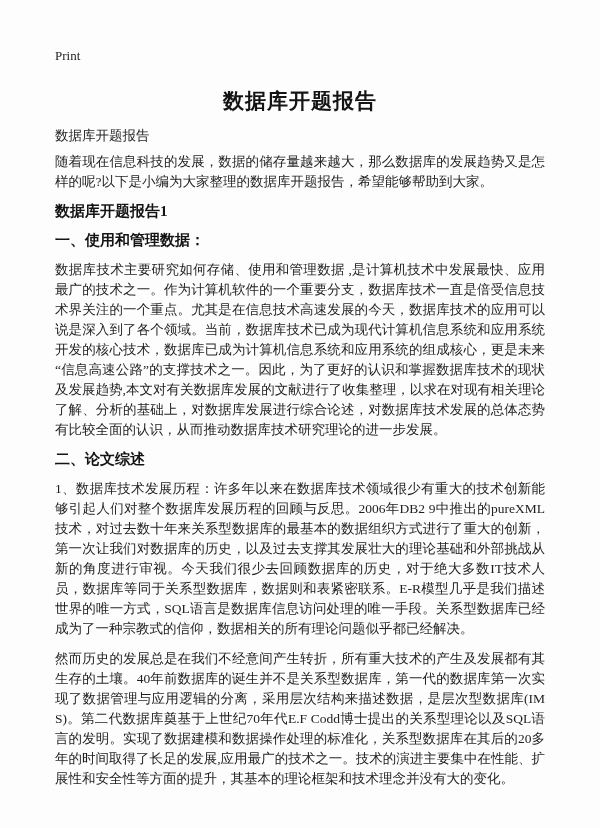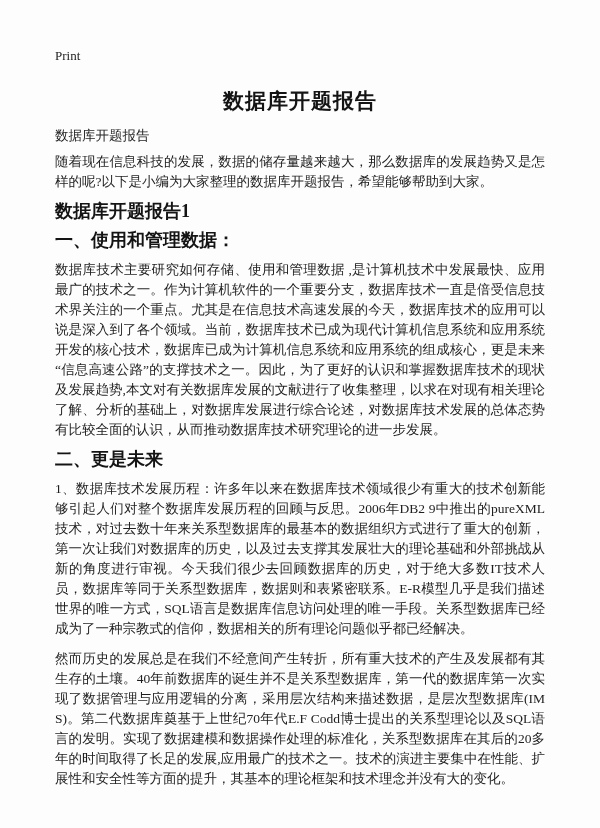--- a/index.html
+++ b/index.html
@@ -43,21 +43,21 @@
   }
   .para {
     font-size: 13.5px;
     line-height: 20px;
     margin: 0 0 10px 0;
     text-align: justify;
     text-justify: inter-ideograph;
     word-break: break-all;
   }
   .heading {
-    font-size: 18px;
+    font-size: 15px;
     line-height: 18px;
     font-weight: 700;
     margin: 0 0 11px 0;
     color: #141414;
   }
 </style>
 </head>
 <body>
 
 <div class="page">
@@ -69,19 +69,19 @@
   <p class="doc-subtitle">数据库开题报告</p>
 
   <p class="para">随着现在信息科技的发展，数据的储存量越来越大，那么数据库的发展趋势又是怎样的呢?以下是小编为大家整理的数据库开题报告，希望能够帮助到大家。</p>
 
   <h3 class="heading">数据库开题报告1</h3>
 
   <h3 class="heading">一、使用和管理数据：</h3>
 
   <p class="para">数据库技术主要研究如何存储、使用和管理数据 ,是计算机技术中发展最快、应用最广的技术之一。作为计算机软件的一个重要分支，数据库技术一直是倍受信息技术界关注的一个重点。尤其是在信息技术高速发展的今天，数据库技术的应用可以说是深入到了各个领域。当前，数据库技术已成为现代计算机信息系统和应用系统开发的核心技术，数据库已成为计算机信息系统和应用系统的组成核心，更是未来“信息高速公路”的支撑技术之一。因此，为了更好的认识和掌握数据库技术的现状及发展趋势,本文对有关数据库发展的文献进行了收集整理，以求在对现有相关理论了解、分析的基础上，对数据库发展进行综合论述，对数据库技术发展的总体态势有比较全面的认识，从而推动数据库技术研究理论的进一步发展。</p>
 
-  <h3 class="heading">二、更是未来</h3>
+  <h3 class="heading">二、论文综述</h3>
 
   <p class="para">1、数据库技术发展历程：许多年以来在数据库技术领域很少有重大的技术创新能够引起人们对整个数据库发展历程的回顾与反思。2006年DB2 9中推出的pureXML技术，对过去数十年来关系型数据库的最基本的数据组织方式进行了重大的创新，第一次让我们对数据库的历史，以及过去支撑其发展壮大的理论基础和外部挑战从新的角度进行审视。今天我们很少去回顾数据库的历史，对于绝大多数IT技术人员，数据库等同于关系型数据库，数据则和表紧密联系。E-R模型几乎是我们描述世界的唯一方式，SQL语言是数据库信息访问处理的唯一手段。关系型数据库已经成为了一种宗教式的信仰，数据相关的所有理论问题似乎都已经解决。</p>
 
   <p class="para">然而历史的发展总是在我们不经意间产生转折，所有重大技术的产生及发展都有其生存的土壤。40年前数据库的诞生并不是关系型数据库，第一代的数据库第一次实现了数据管理与应用逻辑的分离，采用层次结构来描述数据，是层次型数据库(IMS)。第二代数据库奠基于上世纪70年代E.F Codd博士提出的关系型理论以及SQL语言的发明。实现了数据建模和数据操作处理的标准化，关系型数据库在其后的20多年的时间取得了长足的发展,应用最广的技术之一。技术的演进主要集中在性能、扩展性和安全性等方面的提升，其基本的理论框架和技术理念并没有大的变化。</p>
 
 </div>
 
 </body></html>

